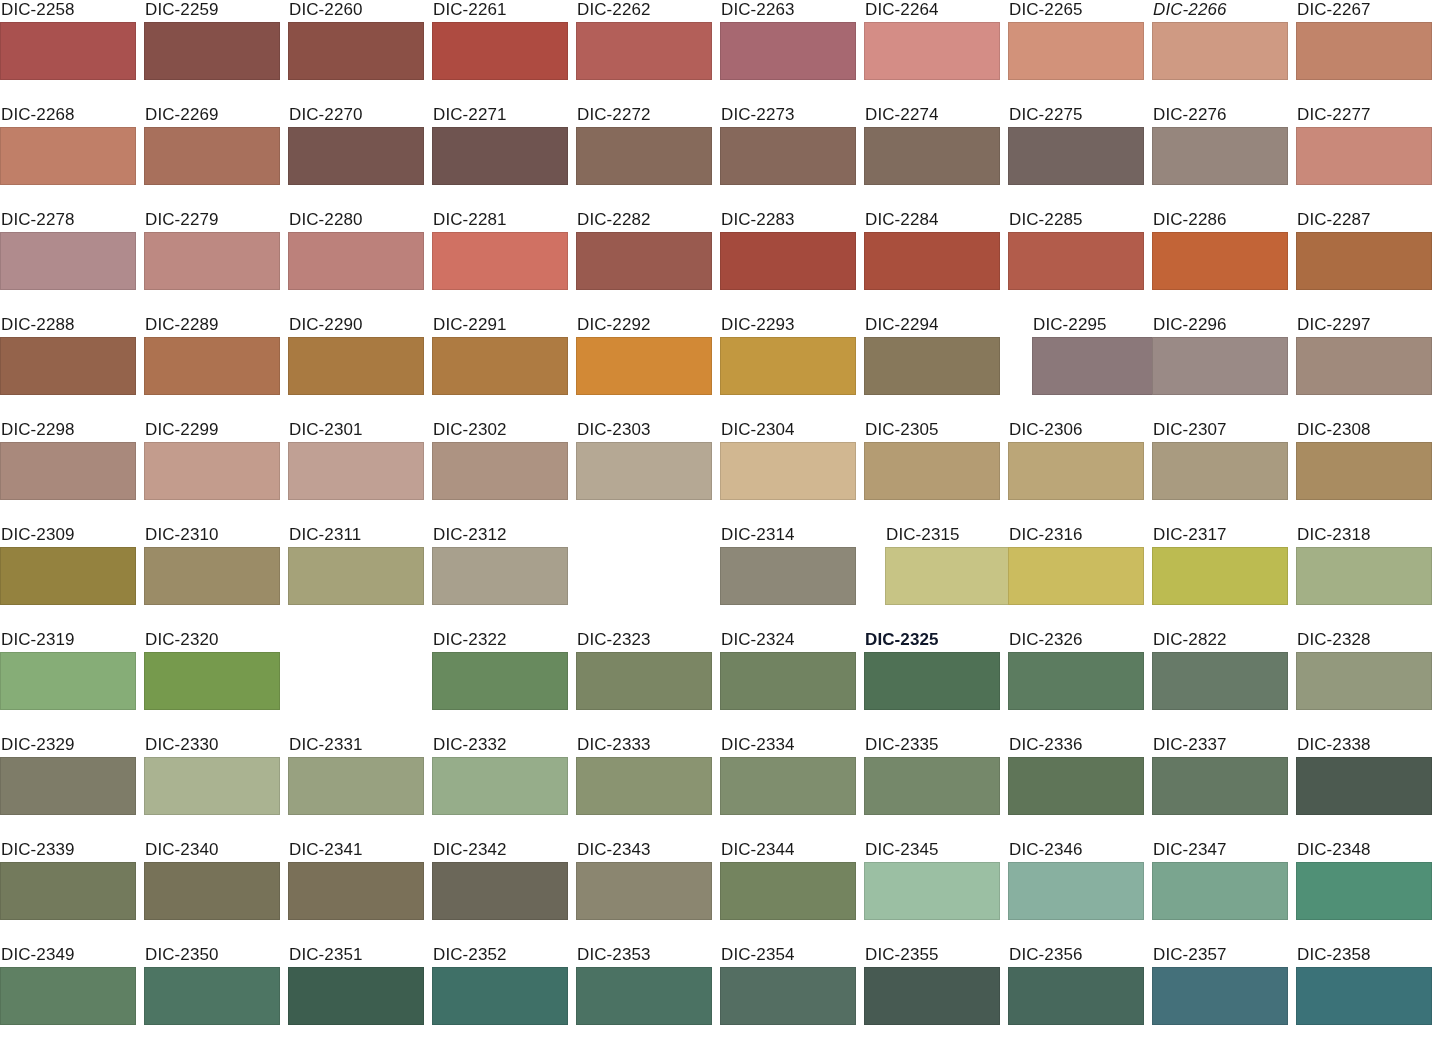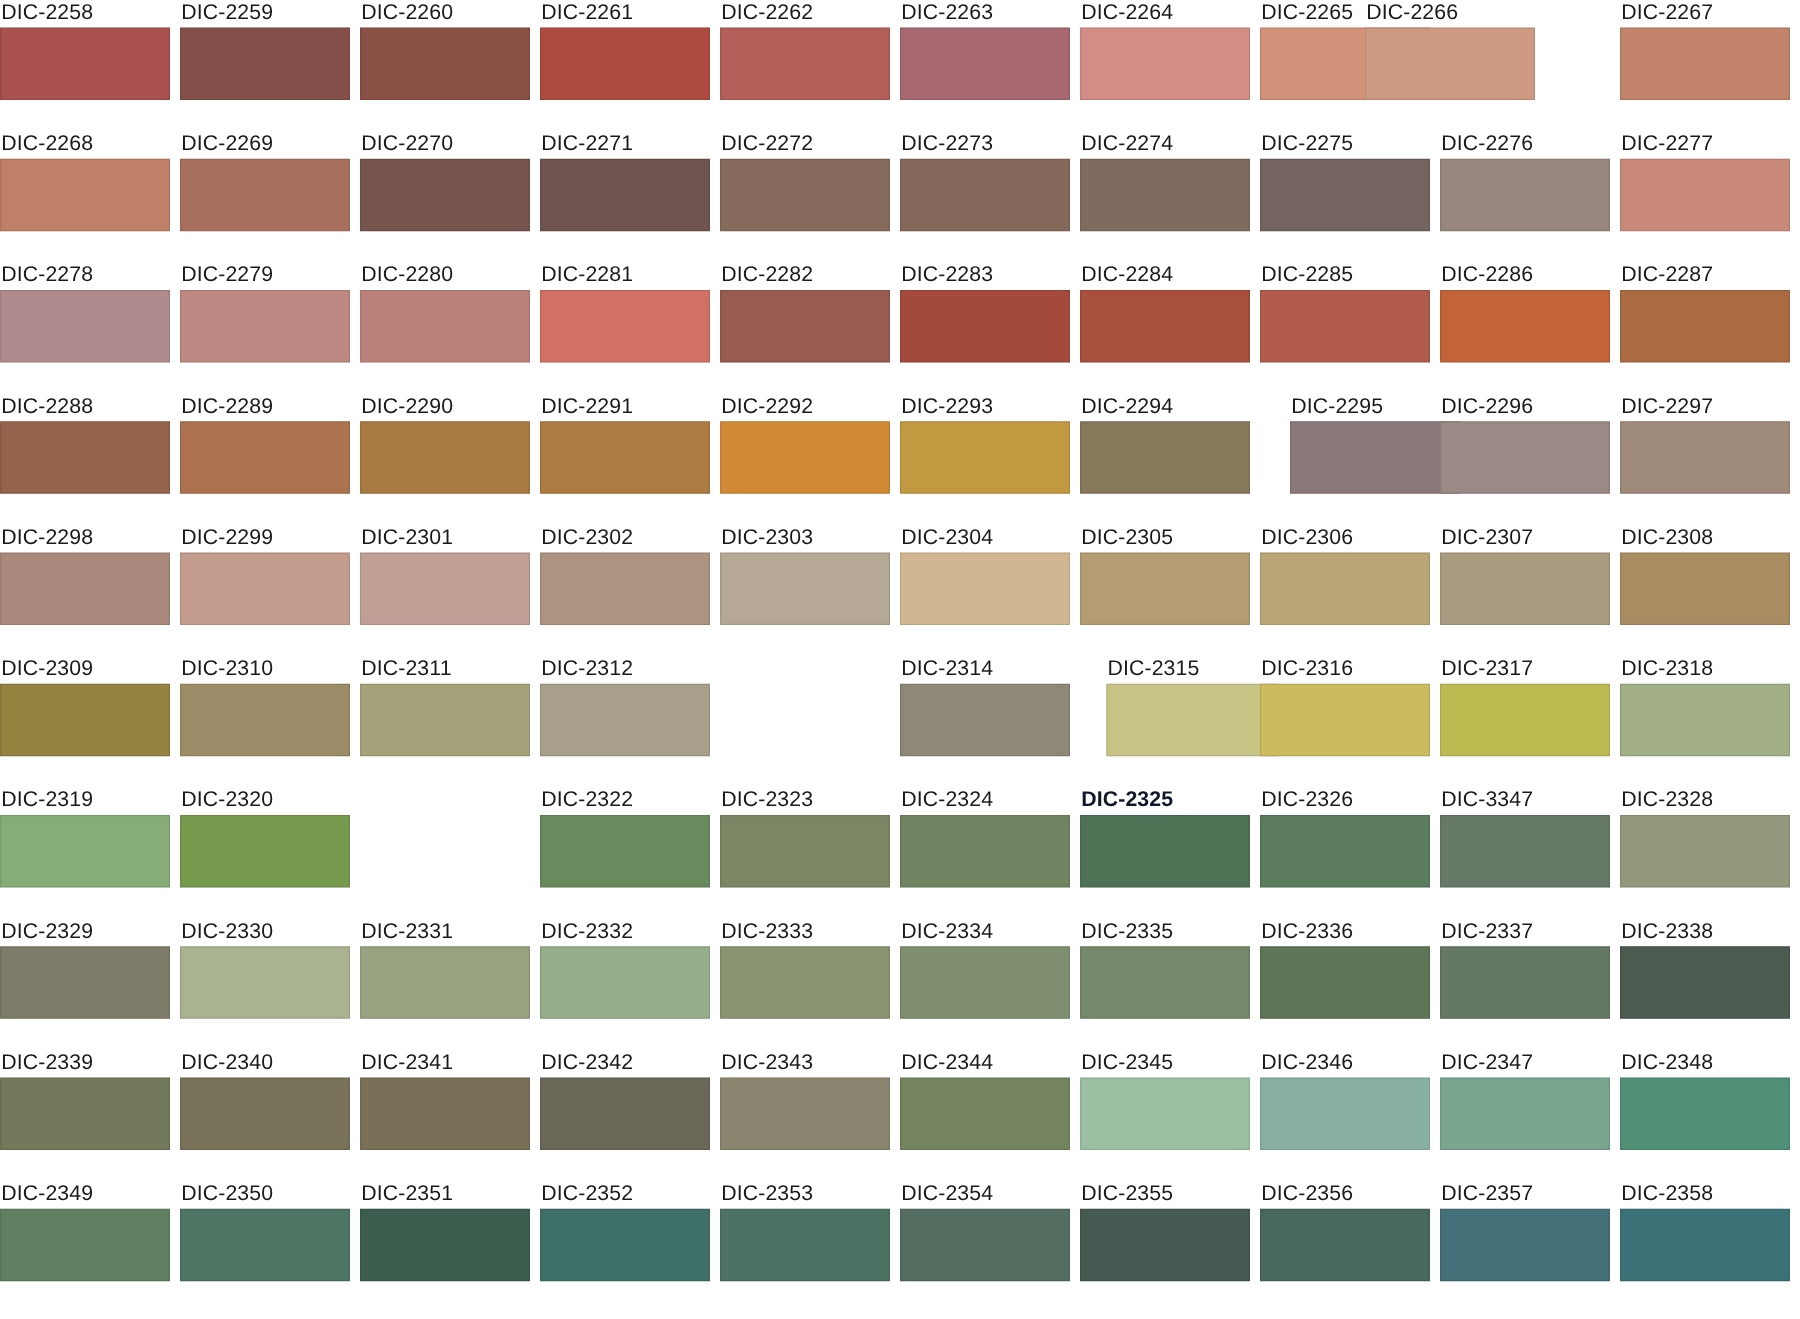--- a/index.html
+++ b/index.html
@@ -81,21 +81,21 @@
         <span class="swatch-chip" style="width: 136px; height: 58px; background: rgb(167, 104, 113);"></span>
       </div>
       <div class="swatch-cell" style="left: 864px; width: 136px;">
         <span class="swatch-label" style="color: rgb(26, 26, 26);">DIC-2264</span>
         <span class="swatch-chip" style="width: 136px; height: 58px; background: rgb(212, 141, 134);"></span>
       </div>
       <div class="swatch-cell" style="left: 1008px; width: 136px;">
         <span class="swatch-label" style="color: rgb(26, 26, 26);">DIC-2265</span>
         <span class="swatch-chip" style="width: 136px; height: 58px; background: rgb(210, 146, 122);"></span>
       </div>
-      <div class="swatch-cell" style="left: 1092px; width: 140px;">
+      <div class="swatch-cell" style="left: 1152px; width: 140px; font-style: italic;">
         <span class="swatch-label" style="color: rgb(26, 26, 26);">DIC-2266</span>
         <span class="swatch-chip" style="width: 136px; height: 58px; background: rgb(207, 154, 131);"></span>
       </div>
       <div class="swatch-cell" style="left: 1296px; width: 136px;">
         <span class="swatch-label" style="color: rgb(26, 26, 26);">DIC-2267</span>
         <span class="swatch-chip" style="width: 136px; height: 58px; background: rgb(193, 132, 106);"></span>
       </div>
     </div>
     <div class="swatch-row" style="height: 105px;">
       <div class="swatch-cell" style="left: 0px; width: 136px;">
@@ -326,21 +326,21 @@
       </div>
       <div class="swatch-cell" style="left: 864px; width: 136px;">
         <span class="swatch-label" style="color: #0f172a; font-weight: bold;">DIC-2325</span>
         <span class="swatch-chip" style="width: 136px; height: 58px; background: rgb(79, 113, 85);"></span>
       </div>
       <div class="swatch-cell" style="left: 1008px; width: 136px;">
         <span class="swatch-label" style="color: rgb(26, 26, 26);">DIC-2326</span>
         <span class="swatch-chip" style="width: 136px; height: 58px; background: rgb(92, 124, 96);"></span>
       </div>
       <div class="swatch-cell" style="left: 1152px; width: 136px;">
-        <span class="swatch-label" style="color: rgb(26, 26, 26);">DIC-3347</span>
+        <span class="swatch-label" style="color: rgb(26, 26, 26);">DIC-2822</span>
         <span class="swatch-chip" style="width: 136px; height: 58px; background: rgb(103, 122, 104);"></span>
       </div>
       <div class="swatch-cell" style="left: 1296px; width: 136px;">
         <span class="swatch-label" style="color: rgb(26, 26, 26);">DIC-2328</span>
         <span class="swatch-chip" style="width: 136px; height: 58px; background: rgb(147, 153, 125);"></span>
       </div>
     </div>
     <div class="swatch-row" style="height: 105px;">
       <div class="swatch-cell" style="left: 0px; width: 136px;">
         <span class="swatch-label" style="color: rgb(26, 26, 26);">DIC-2329</span>

